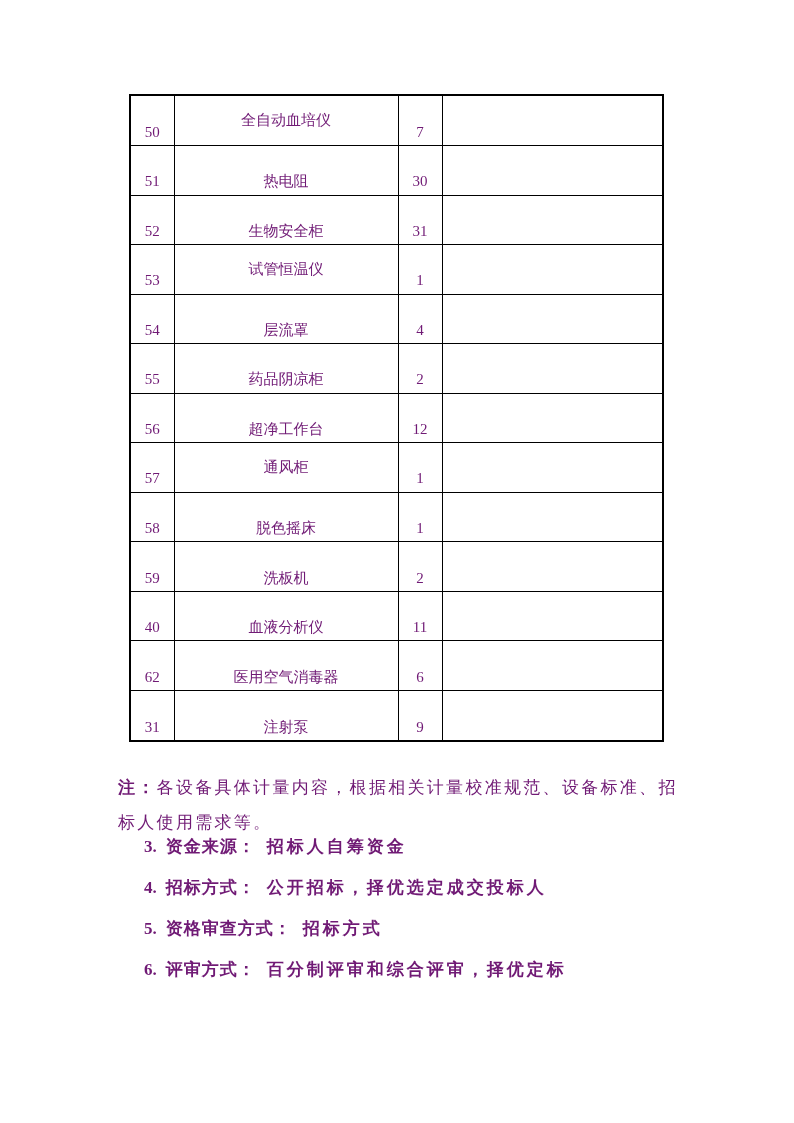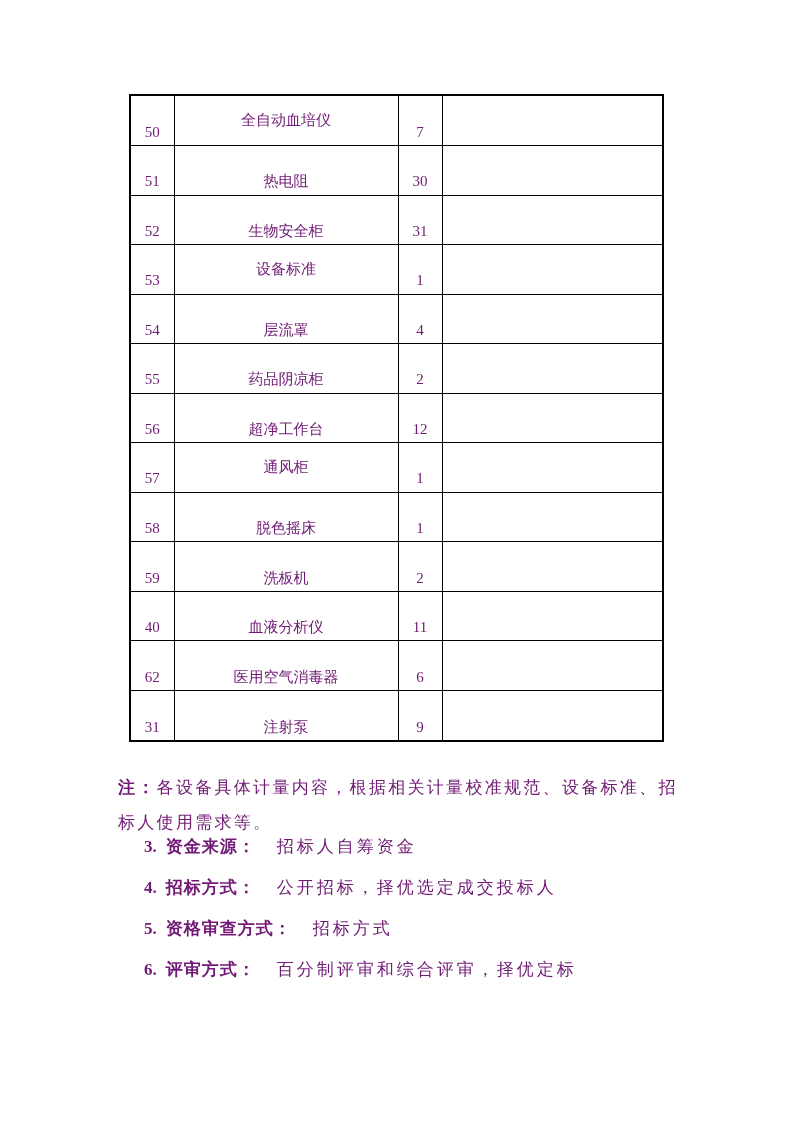--- a/index.html
+++ b/index.html
@@ -78,22 +78,23 @@
   .item .num {
     font-weight: bold;
     margin-right: 9px;
     letter-spacing: 0;
   }
   .item .label {
     font-weight: bold;
     letter-spacing: 1px;
   }
   .item .body {
-    margin-left: 21px;
+    margin-left: 11px;
     letter-spacing: 3px;
+    font-weight: bold;
   }
 </style>
 </head>
 <body>
 
 <div class="page">
 
   <table class="equip-table">
     <colgroup>
       <col class="c-seq">
@@ -115,21 +116,21 @@
           <td></td>
         </tr>
         <tr>
           <td>52</td>
           <td>生物安全柜</td>
           <td>31</td>
           <td></td>
         </tr>
         <tr>
           <td>53</td>
-          <td class="name-mid">设备标准</td>
+          <td class="name-mid">试管恒温仪</td>
           <td>1</td>
           <td></td>
         </tr>
         <tr>
           <td>54</td>
           <td>层流罩</td>
           <td>4</td>
           <td></td>
         </tr>
         <tr>

